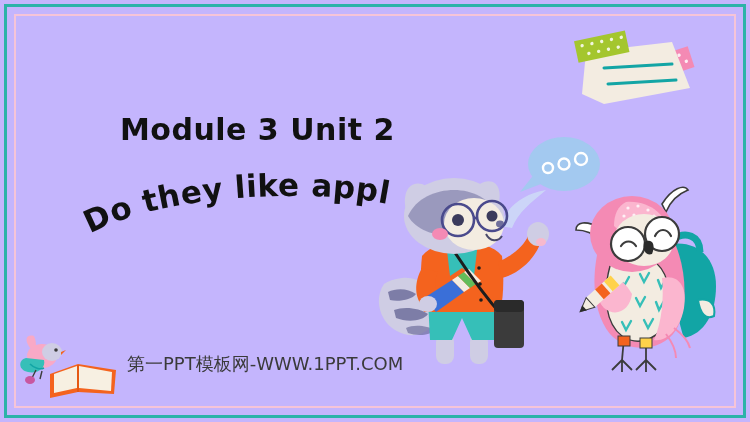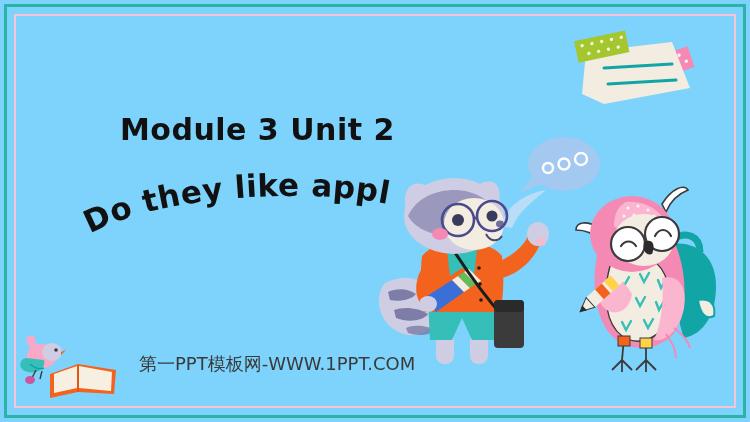--- a/index.html
+++ b/index.html
@@ -4,21 +4,21 @@
 <style>
   html, body {
     margin: 0;
     padding: 0;
     background: #ffffff;
   }
   #slide {
     position: relative;
     width: 750px;
     height: 422px;
-    background: #7dd3fc;
+    background: #c4b5fd;
     overflow: hidden;
     font-family: "Liberation Sans", sans-serif;
   }
   
   .border-outer {
     position: absolute;
     left: 4px; top: 4px;
     width: 742px; height: 414px;
     border: 3px solid #2bb3a8;
     box-sizing: border-box;
@@ -55,21 +55,21 @@
   .title-sub-text {
     font-family: "DejaVu Sans", sans-serif;
     font-size: 31px;
     font-weight: bold;
     fill: #111111;
     letter-spacing: 0.5px;
   }
   
   .watermark {
     position: absolute;
-    left: 139px;
+    left: 127px;
     top: 352px;
     font-size: 18px;
     color: #3a3a3a;
     font-family: "DejaVu Sans", sans-serif;
     white-space: nowrap;
     text-align: center;
   }
   
   .art { position: absolute; }
   .note-art   { left: 560px; top: 22px;  width: 140px; height: 92px; }

